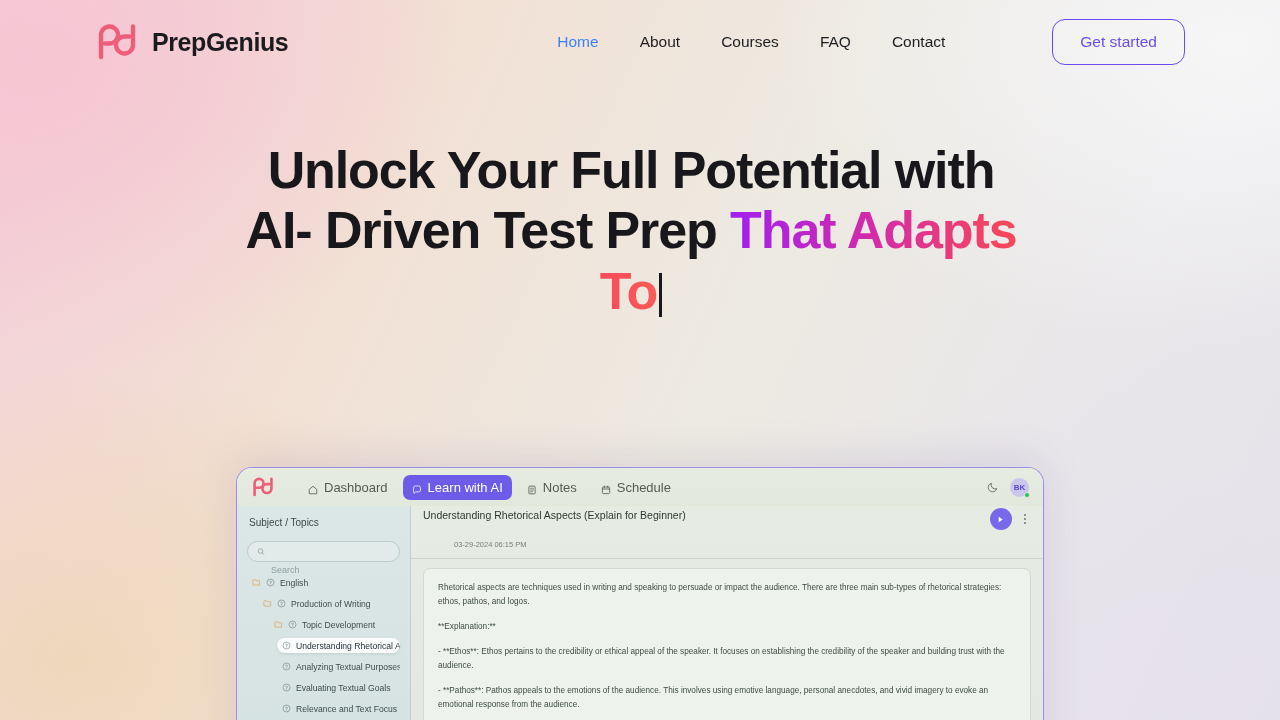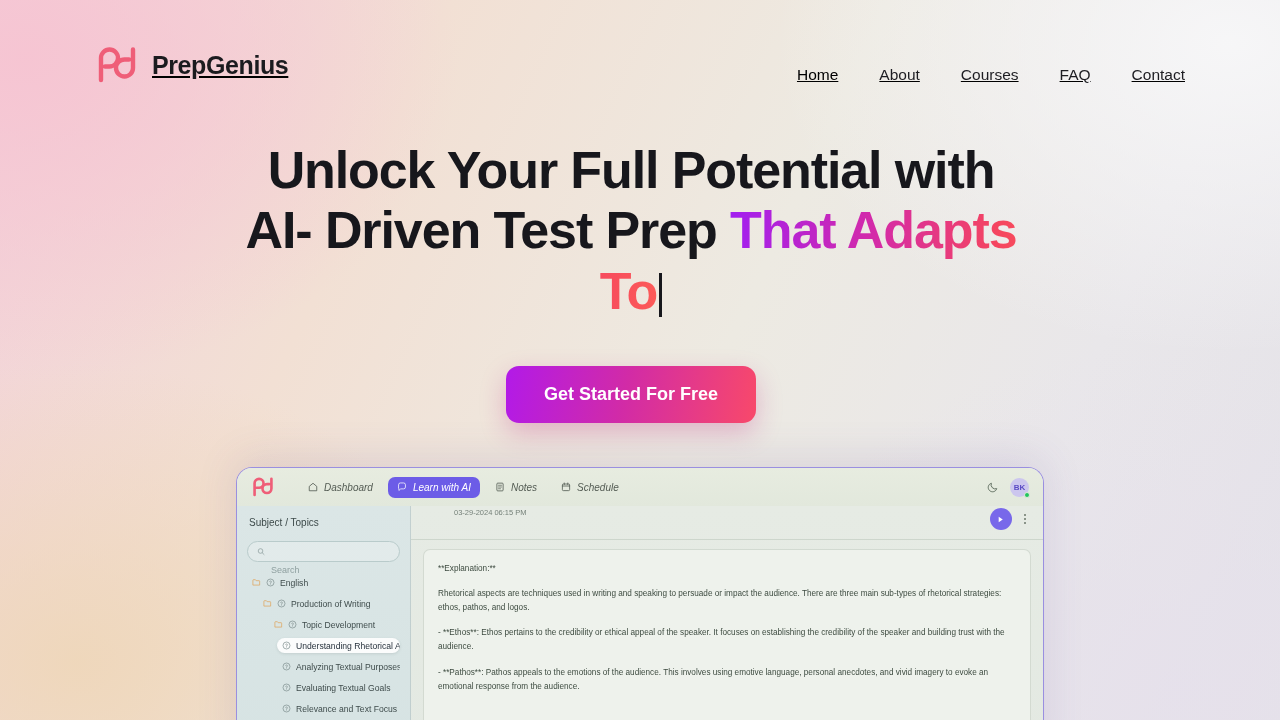--- a/index.html
+++ b/index.html
@@ -20,24 +20,23 @@
       radial-gradient(ellipse 700px 560px at 92% 96%, rgba(230,224,236,0.75) 0%, rgba(230,224,236,0) 62%),
       linear-gradient(115deg, #f3d0da 0%, #f2e0d4 28%, #edeae2 55%, #e9e7ea 78%, #e4e2e8 100%);
   }
 
   
   .site-header {
     position: absolute;
     top: 0; left: 0; right: 0;
     height: 84px;
     display: flex;
-    align-items: flex-end;
+    align-items: center;
     padding: 0 95px;
     z-index: 20;
-    text-decoration: underline;
   }
   .brand { display: flex; align-items: center; gap: 13px; }
   .brand-mark { width: 44px; height: 38px; flex: none; display: block; }
   .brand-name {
     font-size: 25px;
     font-weight: 600;
     color: #1b1b1f;
     letter-spacing: -0.4px;
   }
 
@@ -47,21 +46,21 @@
     align-items: center;
     gap: 41px;
   }
   .nav-link {
     font-size: 15.5px;
     color: #1d1d22;
     text-decoration: none;
     white-space: nowrap;
     cursor: pointer;
   }
-  .nav-link.is-active { color: #000000; margin-left: 45px; }
+  .nav-link.is-active { color: #3b82f6; margin-left: 45px; }
 
   .btn-get-started {
     margin-left: 66px;
     border: 1.6px solid #6d4af0;
     color: #6d4af0;
     background: rgba(255,255,255,0.12);
     border-radius: 13px;
     padding: 13px 27px;
     font-size: 15.5px;
     font-family: inherit;
@@ -136,29 +135,28 @@
     display: flex;
     align-items: center;
     padding: 0 14px;
     background: linear-gradient(180deg, #e7ece0 0%, #e2e8dc 100%);
     gap: 10px;
   }
   .app-logo { width: 24px; height: 20px; flex: none; }
   .app-nav { display: flex; align-items: center; gap: 6px; margin-left: 14px; }
   .app-nav-item {
     display: flex;
-    align-items: flex-start;
+    align-items: flex-end;
     gap: 6px;
     padding: 5px 9px;
     border-radius: 7px;
-    font-size: 10px;
+    font-size: 13px;
     color: #535b53;
     cursor: pointer;
     white-space: nowrap;
-    font-style: italic;
   }
   .app-nav-item.is-active {
     background: #6c5ce7;
     color: #ffffff;
   }
   .app-nav-item svg { flex: none; }
 
   .app-topbar-right {
     margin-left: auto;
     display: flex;
@@ -294,21 +292,21 @@
     border-bottom: 1px solid rgba(150,165,150,0.3);
   }
   .doc-title {
     font-size: 10.5px;
     color: #2d3a2d;
     line-height: 1.5;
   }
   .doc-date {
     font-size: 7.5px;
     color: #76827a;
-    margin-top: 0;
+    margin-top: 16px;
     padding-left: 31px;
   }
   .doc-actions {
     margin-left: auto;
     display: flex;
     align-items: center;
     gap: 9px;
   }
   .play-btn {
     width: 22px; height: 22px;
@@ -362,30 +360,30 @@
     </svg>
     <span class="brand-name">PrepGenius</span>
   </div>
 
   <nav class="main-nav">
     <a class="nav-link is-active" href="#">Home</a>
     <a class="nav-link" href="#">About</a>
     <a class="nav-link" href="#">Courses</a>
     <a class="nav-link" href="#">FAQ</a>
     <a class="nav-link" href="#">Contact</a>
+    <button class="btn-get-started">Get started</button>
   </nav>
 </header>
 
 <section class="hero">
   <h1 class="hero-title">
     <span>Unlock Your Full Potential with AI-</span>
     <span>Driven Test Prep</span>
     <span class="hero-accent">That Adapts To</span><span class="type-caret"></span>
   </h1>
-  <button class="btn-hero-cta">Get Started For Free</button>
 </section>
 
 <section class="app-mockup">
 
   <div class="app-topbar">
     <svg class="app-logo" viewBox="0 0 44 38">
       <path d="M6 34 L6 12 A8.5 8.5 0 0 1 14.5 3.5 A8.5 8.5 0 0 1 23 12 A8.5 8.5 0 0 1 14.5 20.5 L10 20.5" fill="none" stroke="#ef5e78" stroke-width="5" stroke-linecap="round"></path>
       <path d="M38 3.5 L38 22 A8.5 8.5 0 0 1 29.5 30.5 A8.5 8.5 0 0 1 21 22 A8.5 8.5 0 0 1 29.5 13.5 L34 13.5" fill="none" stroke="#ef5e78" stroke-width="5" stroke-linecap="round"></path>
     </svg>
 
@@ -515,38 +513,39 @@
           <span>Relevance and Text Focus</span>
         </div>
       </div>
     </aside>
 
     <main class="app-main">
 
 
       <div class="doc-header">
         <div>
+          <div class="doc-title">Understanding Rhetorical Aspects (Explain for Beginner)</div>
           <div class="doc-date">03-29-2024 06:15 PM</div>
         </div>
         <div class="doc-actions">
           <button class="play-btn">
             <svg width="9" height="9" viewBox="0 0 12 12">
               <path d="M3.6 2.4 L9 6 L3.6 9.6 Z" fill="#ffffff"></path>
             </svg>
           </button>
           <div class="kebab">
             <i></i>
             <i></i>
             <i></i>
           </div>
         </div>
       </div>
 
       <div class="doc-content">
+        <p>Rhetorical aspects are techniques used in writing and speaking to persuade or impact the audience. There are three main sub-types of rhetorical strategies: ethos, pathos, and logos.</p>
         <p>**Explanation:**</p>
-        <p>Rhetorical aspects are techniques used in writing and speaking to persuade or impact the audience. There are three main sub-types of rhetorical strategies: ethos, pathos, and logos.</p>
         <p>- **Ethos**: Ethos pertains to the credibility or ethical appeal of the speaker. It focuses on establishing the credibility of the speaker and building trust with the audience.</p>
         <p>- **Pathos**: Pathos appeals to the emotions of the audience. This involves using emotive language, personal anecdotes, and vivid imagery to evoke an emotional response from the audience.</p>
       </div>
 
     </main>
   </div>
 </section>
 
 </body></html>

